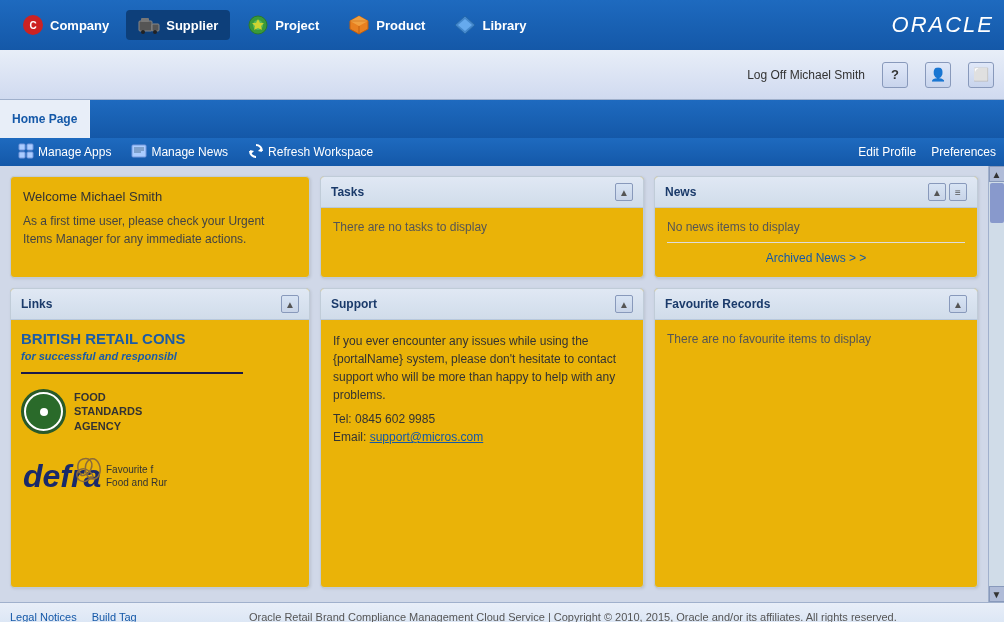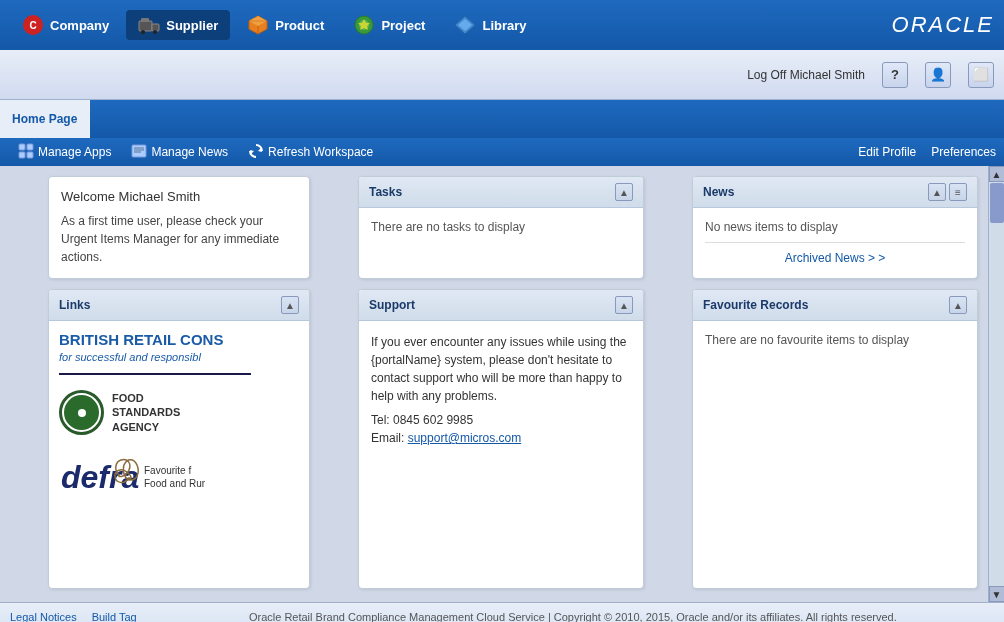--- a/index.html
+++ b/index.html
@@ -119,26 +119,25 @@
       background: #b0bcd8;
       border: 1px solid #8899bb;
       display: flex; align-items: center; justify-content: center;
       cursor: pointer; font-size: 10px; color: #333;
     }
     .scroll-track { flex: 1; width: 100%; background: #d0dce8; }
     .scroll-thumb { width: 14px; height: 40px; background: #8899cc; margin: 1px; border-radius: 2px; }
 
     
     .panel {
-      background: #ffffff;
+      background: #eab308;
       border: 1px solid #c0ccd8;
       border-radius: 4px;
       box-shadow: 1px 1px 3px rgba(0,0,0,0.1);
       overflow: hidden;
-      margin-left: 38px;
     }
     .panel-header {
       background: linear-gradient(to bottom, #e0e8f4, #d0dcea);
       padding: 6px 10px;
       display: flex;
       align-items: center;
       justify-content: space-between;
       border-bottom: 1px solid #b8c8dc;
     }
     .panel-title {
@@ -167,21 +166,21 @@
 
     
     .news-panel { grid-column: 3; grid-row: 1; }
     .news-divider { border: none; border-top: 1px solid #ddd; margin: 8px 0; }
     .archived-link { color: #1458a8; text-decoration: none; font-size: 12px; display: block; text-align: center; cursor: pointer; }
 
     
     .links-panel { grid-column: 1; grid-row: 2; min-height: 300px; overflow: hidden; }
     .links-body { padding: 10px; overflow: hidden; }
     .brc-logo { color: #1a5ba8; font-size: 15px; font-weight: bold; line-height: 1.2; margin-bottom: 2px; }
-    .brc-sub { color: #1a5ba8; font-size: 11px; font-style: italic; margin-bottom: 10px; }
+    .brc-sub { color: #1a5ba8; font-size: 11px; font-style: italic; margin-bottom: 10px; font-weight: bold; }
     .brc-line { border: none; border-top: 2px solid #1a1a4a; margin: 5px 0 15px 0; width: 80%; }
     .fsa-logo { display: flex; align-items: center; gap: 8px; margin-bottom: 15px; }
     .fsa-circle {
       width: 45px; height: 45px; border-radius: 50%;
       border: 3px solid #2a5a2a;
       display: flex; align-items: center; justify-content: center;
       background: white;
     }
     .fsa-inner {
       width: 35px; height: 35px; border-radius: 50%;
@@ -243,37 +242,37 @@
           <circle cx="5" cy="16" r="2" fill="#222"></circle>
           <circle cx="17" cy="16" r="2" fill="#222"></circle>
           <rect x="3" y="2" width="8" height="4" rx="1" fill="#777"></rect>
         </svg>
       </span>
       <span>Supplier</span>
     </div>
     <div class="nav-item">
       <span class="nav-item-icon">
         <svg width="22" height="22" viewBox="0 0 22 22">
+          <circle cx="11" cy="11" r="9" fill="#3a9a3a" stroke="#2a7a2a"></circle>
+          <circle cx="11" cy="11" r="5" fill="#5aba5a"></circle>
+          <path d="M11,5 L13,9 L17,9 L14,12 L15,16 L11,14 L7,16 L8,12 L5,9 L9,9 Z" fill="#ffe020" opacity="0.7"></path>
+        </svg>
+      </span>
+      <span>Project</span>
+    </div>
+    <div class="nav-item">
+      <span class="nav-item-icon">
+        <svg width="22" height="22" viewBox="0 0 22 22">
           <polygon points="11,2 20,7 20,15 11,20 2,15 2,7" fill="#e88020" stroke="#c06010"></polygon>
           <polygon points="11,2 20,7 11,12 2,7" fill="#f0a040"></polygon>
           <line x1="11" y1="12" x2="11" y2="20" stroke="#c06010" stroke-width="1"></line>
           <line x1="2" y1="7" x2="20" y2="7" stroke="#c06010" stroke-width="0.5"></line>
         </svg>
       </span>
       <span>Product</span>
-    </div>
-    <div class="nav-item">
-      <span class="nav-item-icon">
-        <svg width="22" height="22" viewBox="0 0 22 22">
-          <circle cx="11" cy="11" r="9" fill="#3a9a3a" stroke="#2a7a2a"></circle>
-          <circle cx="11" cy="11" r="5" fill="#5aba5a"></circle>
-          <path d="M11,5 L13,9 L17,9 L14,12 L15,16 L11,14 L7,16 L8,12 L5,9 L9,9 Z" fill="#ffe020" opacity="0.7"></path>
-        </svg>
-      </span>
-      <span>Project</span>
     </div>
     <div class="nav-item">
       <span class="nav-item-icon">
         <svg width="22" height="22" viewBox="0 0 22 22">
           <polygon points="11,2 21,11 11,20 1,11" fill="#4488cc" stroke="#2266aa"></polygon>
           <polygon points="11,5 18,11 11,17 4,11" fill="#66aaee"></polygon>
         </svg>
       </span>
       <span>Library</span>
     </div>

